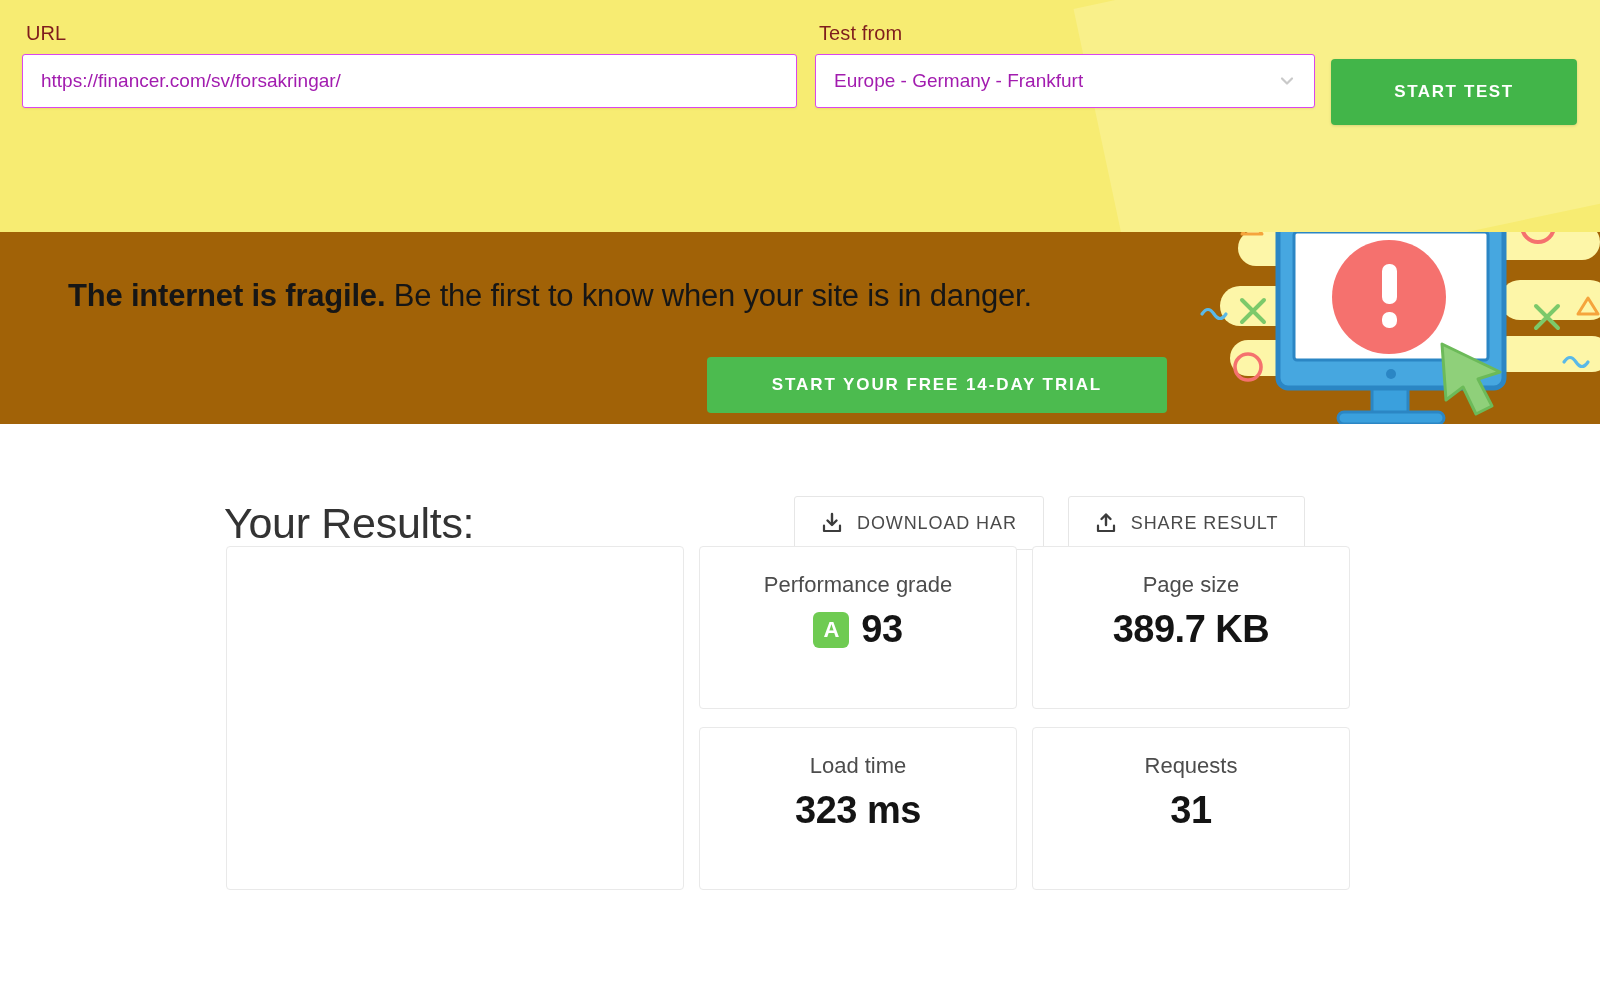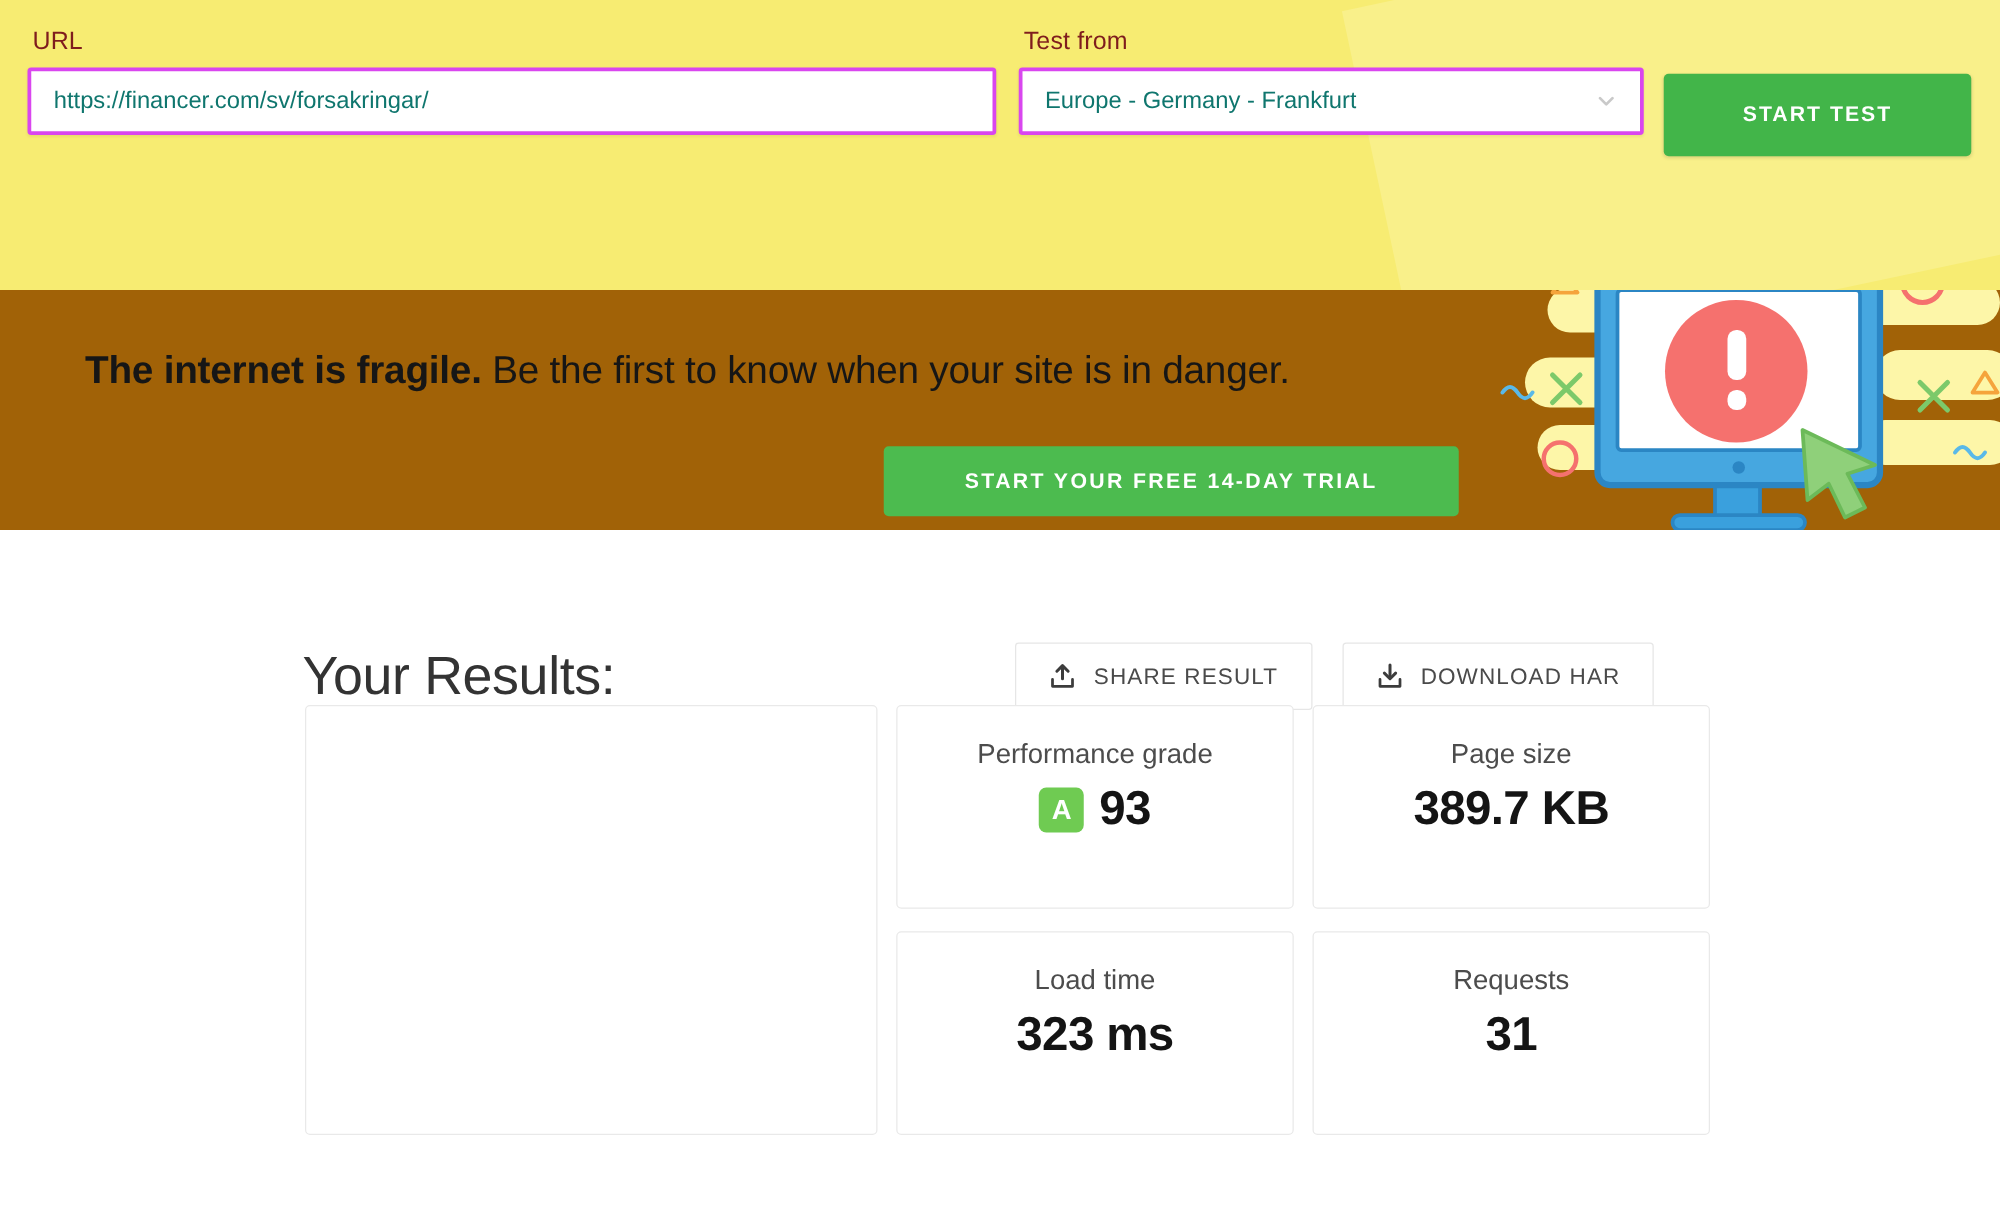--- a/index.html
+++ b/index.html
@@ -49,25 +49,25 @@
 
   .field-label {
     font-size: 20px;
     color: #7f1d1d;
     margin: 0 0 9px 4px;
     letter-spacing: .1px;
   }
   .url-input, .select-box {
     height: 54px;
     background: #ffffff;
-    border: 3px solid #d946ef;
+    border: 1px solid #d946ef;
     border-radius: 3px;
     box-shadow: 0 1px 2px rgba(120,110,40,.10);
     font-size: 19px;
-    color: #0f766e;
+    color: #a21caf;
     padding: 0 18px;
     display: flex;
     align-items: center;
     width: 100%;
     font-family: "Liberation Sans", sans-serif;
   }
   .url-input { outline: none; }
   .select-box {
     justify-content: space-between;
     cursor: pointer;
@@ -140,21 +140,21 @@
     top: -38px;
     width: 420px;
     height: 230px;
     pointer-events: none;
   }
 
   
   .results {
     position: relative;
     width: 1532px;
-    padding: 18px;
+    padding: 0;
     background: #fff;
   }
   .results-head {
     display: flex;
     align-items: center;
     padding: 76px 0 0 224px;
     height: 122px;
   }
   .results-title {
     font-size: 43px;
@@ -321,38 +321,38 @@
 
 <div class="results">
 
   <div class="results-head">
     <h1 class="results-title">Your Results:</h1>
 
     <div class="action-btns">
       <button class="action-btn">
         <span class="ic">
           <svg viewBox="0 0 22 22" width="22" height="22" aria-hidden="true">
+            <path d="M11 2 L11 12" stroke="#3c3c3c" stroke-width="2.4" stroke-linecap="round"></path>
+            <path d="M6.5 8.5 L11 13 L15.5 8.5" fill="none" stroke="#3c3c3c" stroke-width="2.4" stroke-linecap="round" stroke-linejoin="round"></path>
+            <path d="M3 13.5 L3 19 L19 19 L19 13.5" fill="none" stroke="#3c3c3c" stroke-width="2.2" stroke-linecap="round" stroke-linejoin="round"></path>
+          </svg>
+        </span>
+        <span>DOWNLOAD HAR</span>
+      </button>
+
+      <button class="action-btn">
+        <span class="ic">
+          <svg viewBox="0 0 22 22" width="22" height="22" aria-hidden="true">
             <path d="M11 13 L11 3" stroke="#3c3c3c" stroke-width="2.4" stroke-linecap="round"></path>
             <path d="M6.5 7 L11 2.5 L15.5 7" fill="none" stroke="#3c3c3c" stroke-width="2.4" stroke-linecap="round" stroke-linejoin="round"></path>
             <path d="M3 13.5 L3 19 L19 19 L19 13.5" fill="none" stroke="#3c3c3c" stroke-width="2.2" stroke-linecap="round" stroke-linejoin="round"></path>
           </svg>
         </span>
         <span>SHARE RESULT</span>
       </button>
-
-      <button class="action-btn">
-        <span class="ic">
-          <svg viewBox="0 0 22 22" width="22" height="22" aria-hidden="true">
-            <path d="M11 2 L11 12" stroke="#3c3c3c" stroke-width="2.4" stroke-linecap="round"></path>
-            <path d="M6.5 8.5 L11 13 L15.5 8.5" fill="none" stroke="#3c3c3c" stroke-width="2.4" stroke-linecap="round" stroke-linejoin="round"></path>
-            <path d="M3 13.5 L3 19 L19 19 L19 13.5" fill="none" stroke="#3c3c3c" stroke-width="2.2" stroke-linecap="round" stroke-linejoin="round"></path>
-          </svg>
-        </span>
-        <span>DOWNLOAD HAR</span>
-      </button>
     </div>
   </div>
 
   <div class="results-grid">
     <div class="chart-panel"></div>
 
     <div class="cards">
 
       <div class="card">
         <div class="card-label">Performance grade</div>

